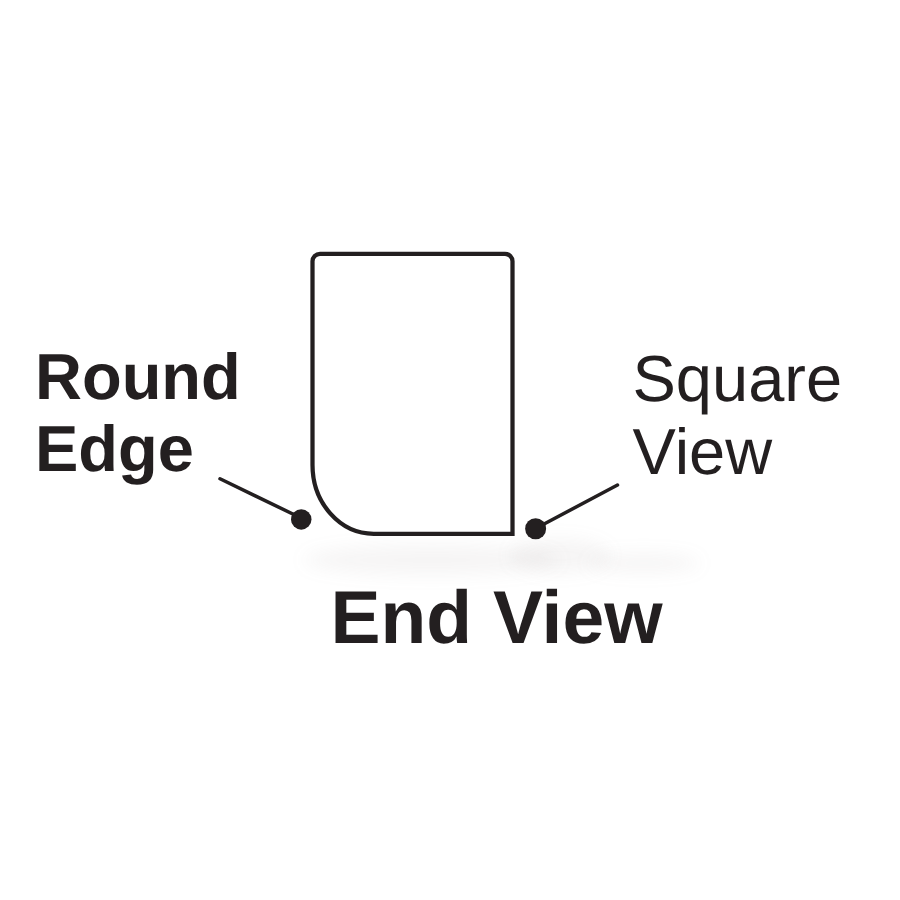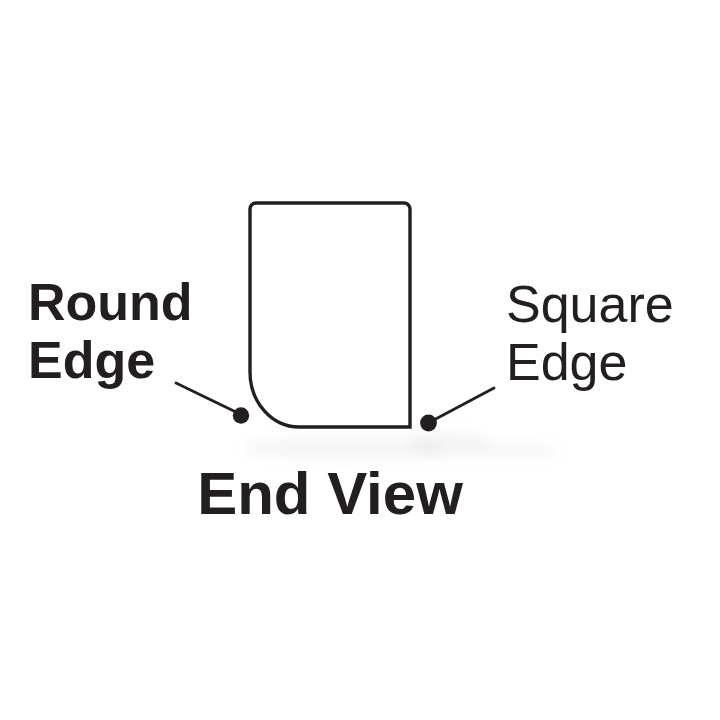--- a/index.html
+++ b/index.html
@@ -31,21 +31,21 @@
     letter-spacing: 0;
     color: var(--ink);
   }
   .label-round { left: 28px; top: 273px; font-weight: bold; }
   .label-square { left: 506px; top: 275px; }
   .caption {
     position: absolute;
     left: 130px;
     top: 461px;
     width: 400px;
-    text-align: center;
+    text-align: right;
     font-size: 60px;
     line-height: 66px;
     font-weight: 700;
     color: var(--ink);
   }
   
   .smudge {
     position: absolute;
     background: rgba(125, 118, 114, 0.07);
     border-radius: 50%;
@@ -73,17 +73,17 @@
     <line x1="494" y1="388" x2="430" y2="422" stroke="#231f20" stroke-width="2.8" stroke-linecap="round"></line>
 
     <circle cx="241" cy="415.5" r="8.2" fill="#231f20"></circle>
     <circle cx="428.5" cy="423" r="8.4" fill="#231f20"></circle>
   </svg>
 
   <div class="label label-round">Round
 Edge</div>
 
   <div class="label label-square">Square
-Edge</div>
+View</div>
 
   <div class="caption">End View</div>
 
 </div>
 
 </body></html>

